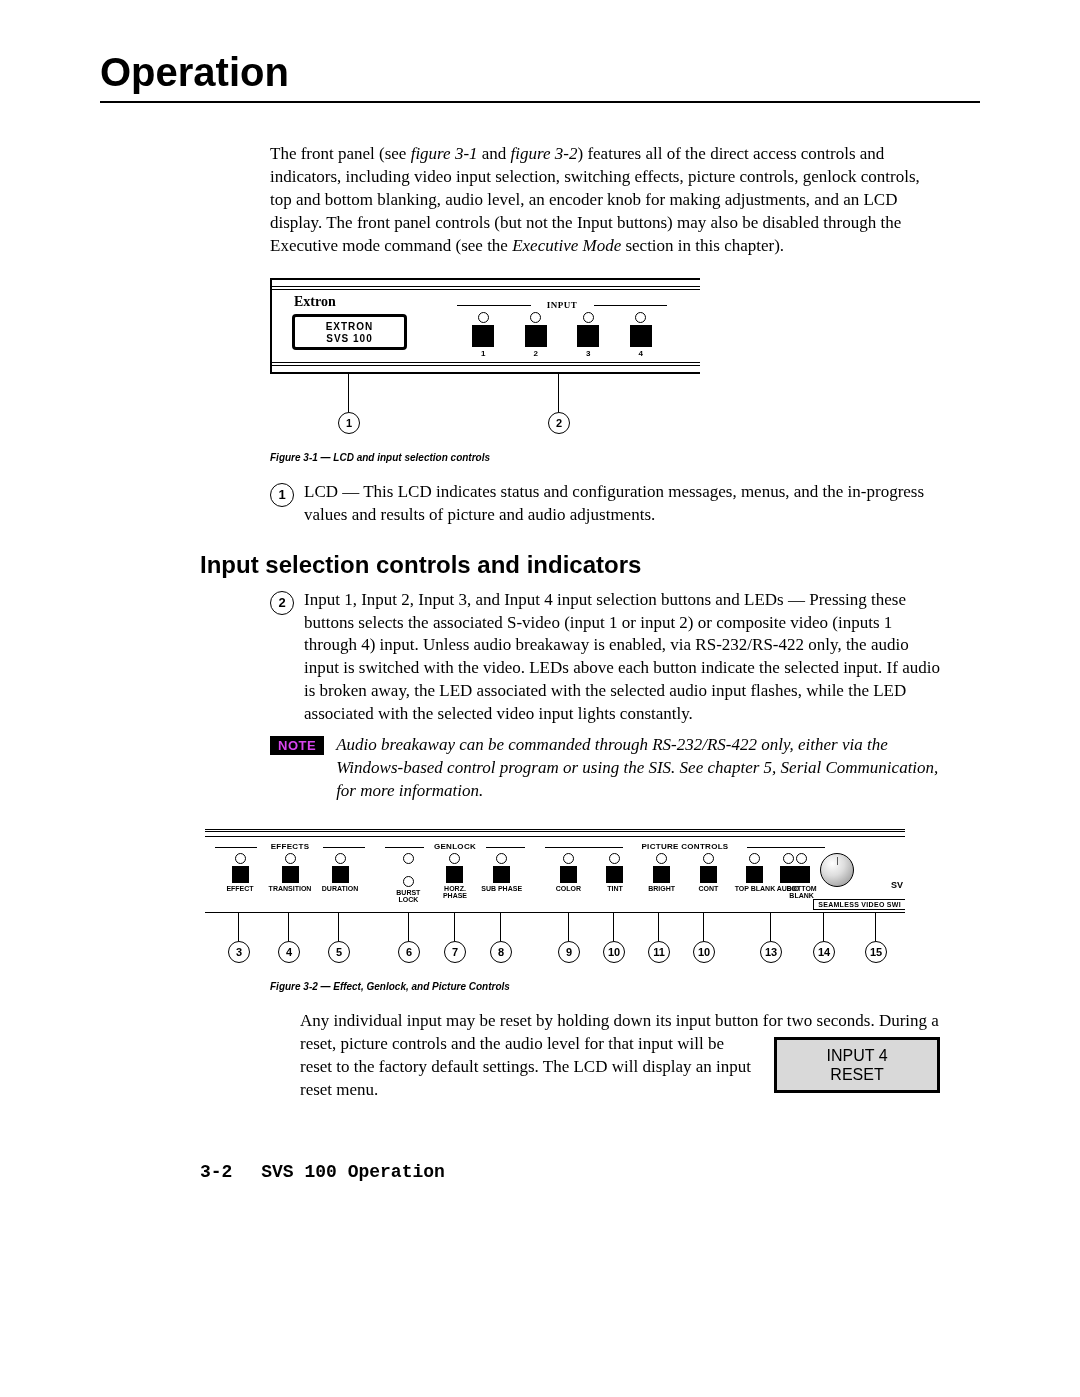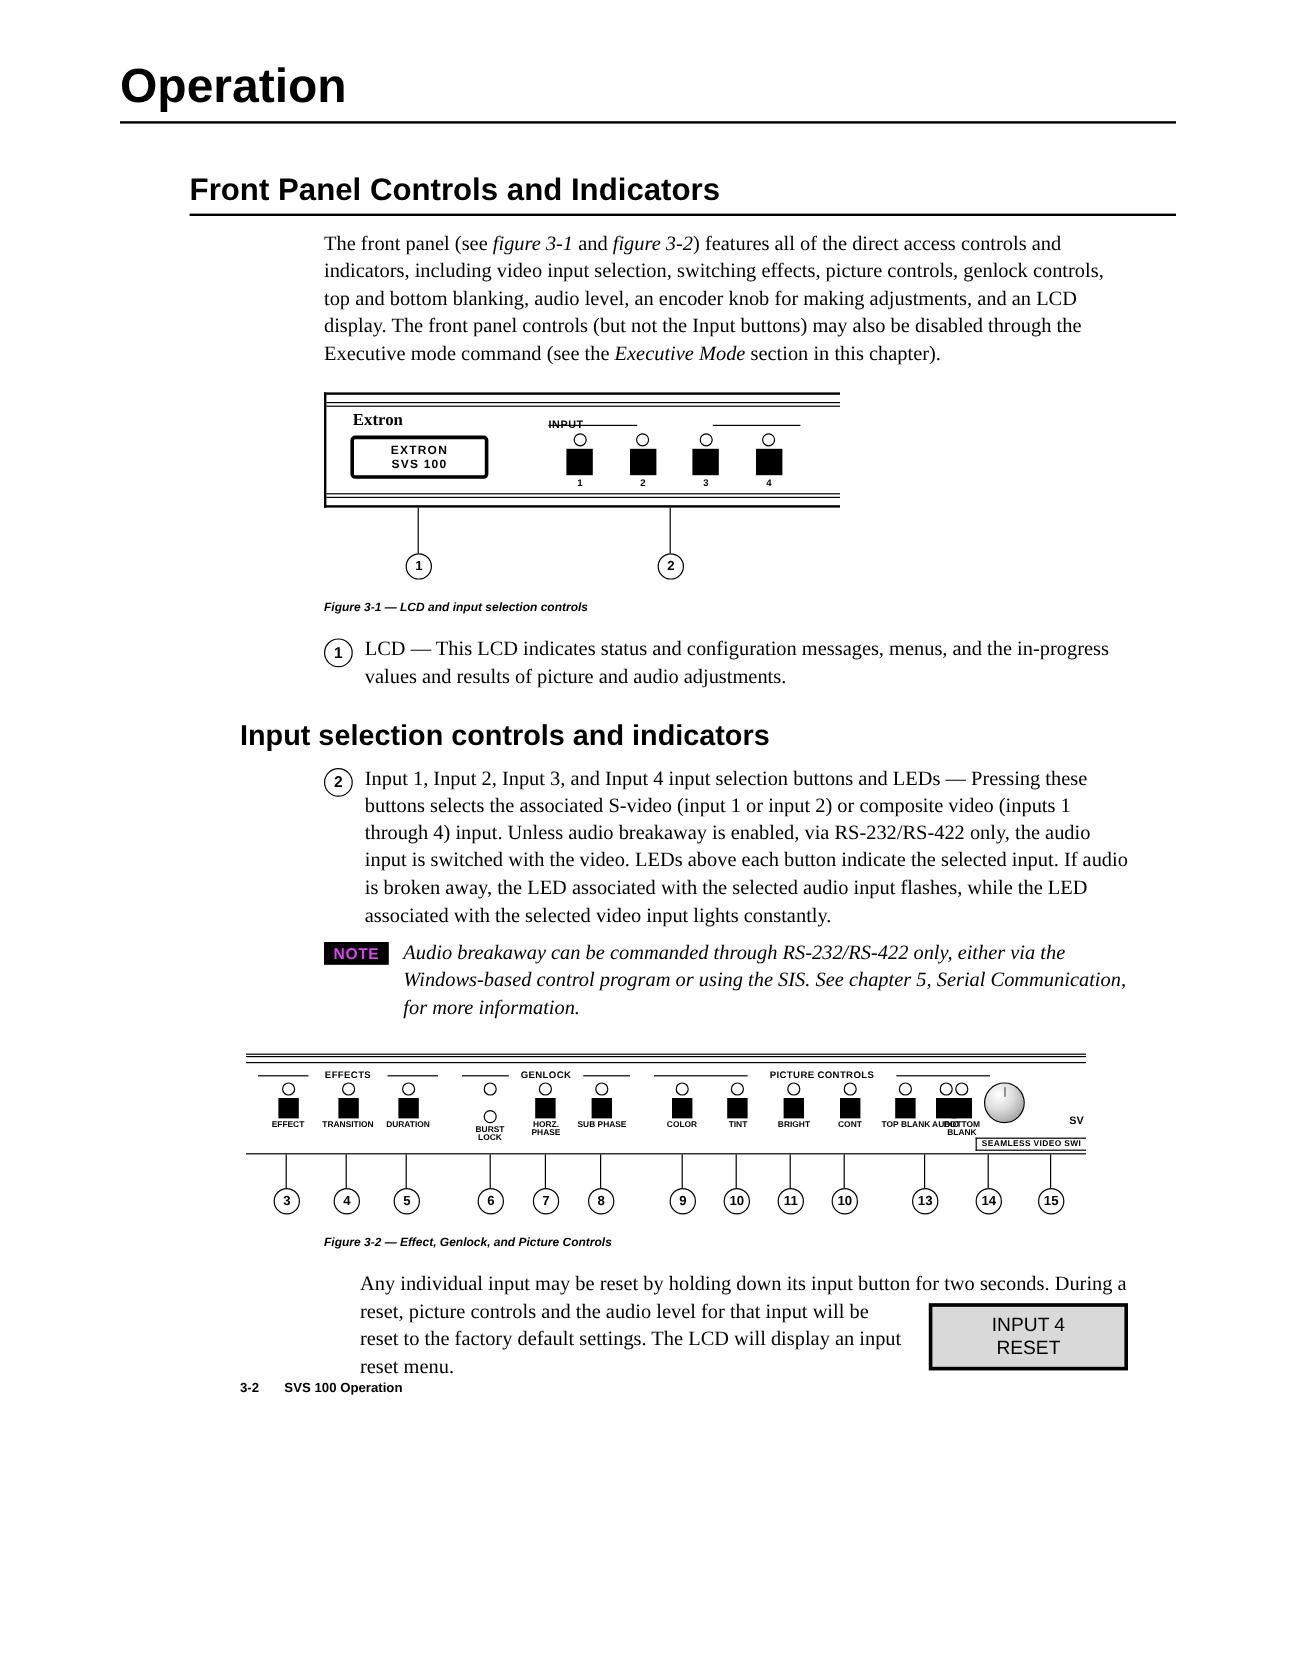--- a/index.html
+++ b/index.html
@@ -158,23 +158,24 @@
     box-sizing: border-box;
     letter-spacing: 1px;
     line-height: 1.2;
   }
   .input-group31 {
     position: absolute;
     left: 185px; top: 20px;
     width: 210px;
   }
   .group-label {
-    font-family: Liberation Sans, sans-serif;
+    font-family: Liberation Serif, serif;
     font-size: 9px;
     font-weight: bold;
+    text-align: center;
     position: relative;
     margin-bottom: 2px;
     letter-spacing: 0.5px;
   }
   .group-label::before, .group-label::after {
     content: "";
     position: absolute;
     top: 50%;
     width: 35%;
     border-top: 1px solid #000;
@@ -340,35 +341,35 @@
     border: 3px solid #000;
     background: #D9D9D9;
     font-family: Arial, sans-serif;
     font-size: 16px;
     text-align: center;
     padding: 6px 0;
     margin: 4px 0 4px 14px;
     line-height: 1.2;
   }
   .footer {
-    font-family: Liberation Sans, sans-serif;
-    font-size: 11px;
+    margin-top: 60px;
+    font-family: Liberation Mono, monospace;
+    font-size: 18px;
     margin-left: 100px;
   }
   .footer .pg { font-weight: bold; margin-right: 18px; }
   .footer .doc { font-weight: bold; }
 </style>
 </head>
 <body>
 
 <div class="page">
 
   <div class="chapter-title">Operation</div>
 
-  <div class="section-title">Front Panel Controls and Indicators</div>
 
   <div class="body-indent">
     <p>
       <span>The front panel (see </span><span class="italic">figure 3‑1</span><span> and </span><span class="italic">figure 3‑2</span><span>) features all of the direct access controls and indicators, including video input selection, switching effects, picture controls, genlock controls, top and bottom blanking, audio level, an encoder knob for making adjustments, and an LCD display.  The front panel controls (but not the Input buttons) may also be disabled through the Executive mode command (see the </span><span class="italic">Executive Mode</span><span> section in this chapter).</span>
     </p>
   </div>
 
   <div class="fig31">
     <div class="panel31-outer">
       <div class="panel31-bars"></div>

